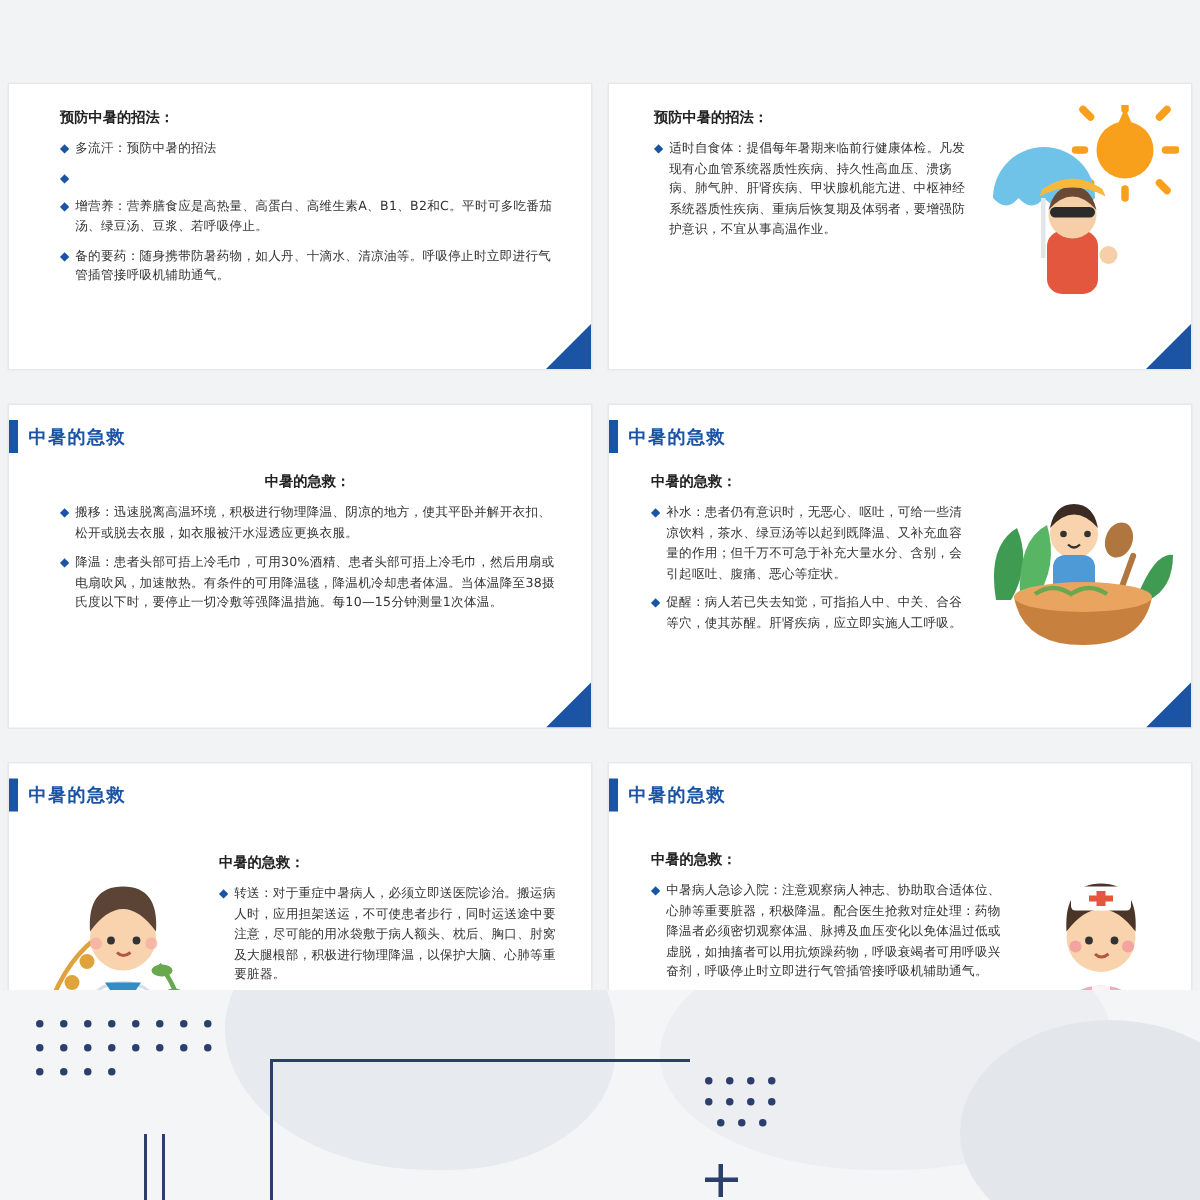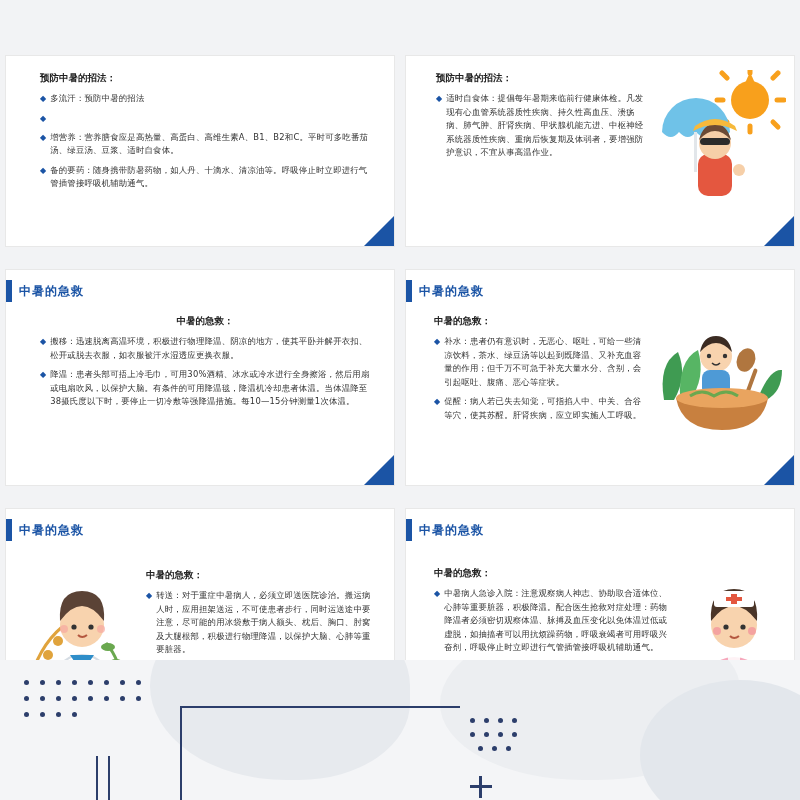--- a/index.html
+++ b/index.html
@@ -95,21 +95,21 @@
         <div class="sub-title">预防中暑的招法：</div>
         <div class="bullet-row">
           <span class="dia">◆</span>
           <span class="btxt">多流汗：预防中暑的招法</span>
         </div>
         <div class="bullet-row">
           <span class="dia">◆</span>
         </div>
         <div class="bullet-row">
           <span class="dia">◆</span>
-          <span class="btxt">增营养：营养膳食应是高热量、高蛋白、高维生素A、B1、B2和C。平时可多吃番茄汤、绿豆汤、豆浆、适时自食体。</span>
+          <span class="btxt">增营养：营养膳食应是高热量、高蛋白、高维生素A、B1、B2和C。平时可多吃番茄汤、绿豆汤、豆浆、若呼吸停止。</span>
         </div>
         <div class="bullet-row">
           <span class="dia">◆</span>
           <span class="btxt">备的要药：随身携带防暑药物，如人丹、十滴水、清凉油等。呼吸停止时立即进行气管插管接呼吸机辅助通气。</span>
         </div>
       </div>
       <div class="corner"></div>
     </div>
 
     <div class="slide">
@@ -164,21 +164,21 @@
         <div class="sec-title">中暑的急救</div>
       </div>
       <div class="body" style="left:34px;top:45px;width:330px;">
         <div class="sub-title" style="text-align:center;">中暑的急救：</div>
         <div class="bullet-row">
           <span class="dia">◆</span>
           <span class="btxt">搬移：迅速脱离高温环境，积极进行物理降温、阴凉的地方，使其平卧并解开衣扣、松开或脱去衣服，如衣服被汗水湿透应更换衣服。</span>
         </div>
         <div class="bullet-row">
           <span class="dia">◆</span>
-          <span class="btxt">降温：患者头部可捂上冷毛巾，可用30%酒精、冰水或冷水进行全身擦浴，然后用扇或电扇吹风，以保护大脑。有条件的可用降温毯，降温机冷却患者体温。当体温降至38摄氏度以下时，要停止一切冷敷等强降温措施。每10—15分钟测量1次体温。</span>
+          <span class="btxt">降温：患者头部可捂上冷毛巾，可用30%酒精、患者头部可捂上冷毛巾，然后用扇或电扇吹风，加速散热。有条件的可用降温毯，降温机冷却患者体温。当体温降至38摄氏度以下时，要停止一切冷敷等强降温措施。每10—15分钟测量1次体温。</span>
         </div>
       </div>
       <div class="corner"></div>
     </div>
 
     <div class="slide">
       <div class="sec-head">
         <div class="sec-bar"></div>
         <div class="sec-title">中暑的急救</div>
       </div>

